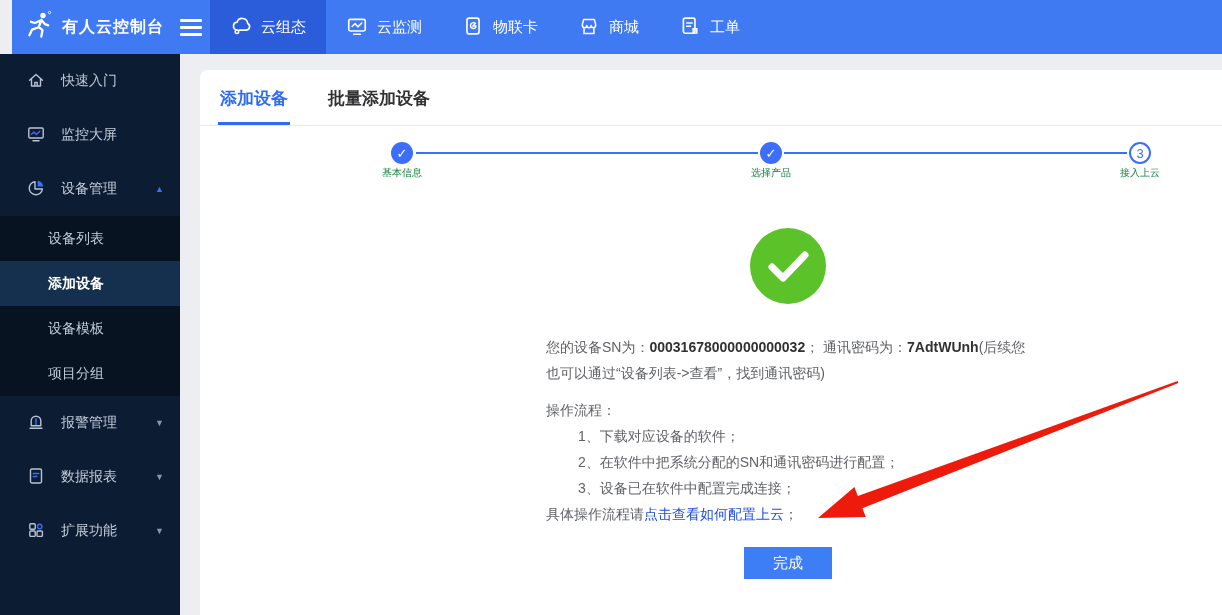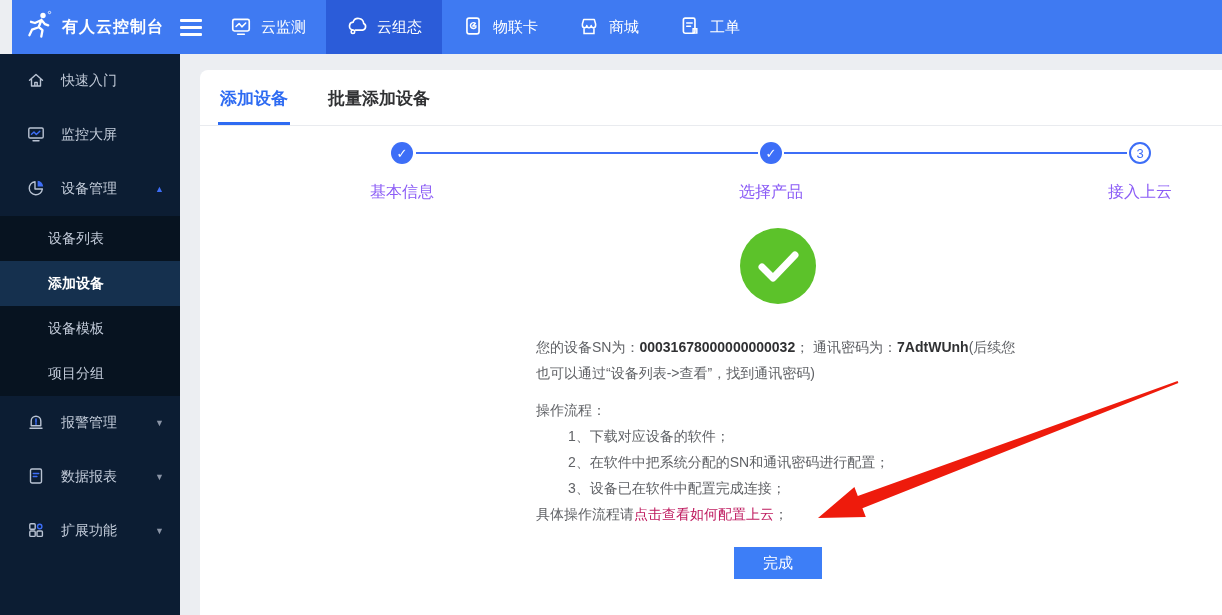--- a/index.html
+++ b/index.html
@@ -32,30 +32,30 @@
   .tabs { display:flex; padding-left:18px; border-bottom:1px solid #E9EBEF; }
   .tab { margin-right:36px; padding:17px 2px 12px; font-size:17px; font-weight:bold; color:#303133; cursor:pointer; border-bottom:3px solid transparent; }
   .tab.active { color:#2E6BF2; border-bottom-color:#2E6BF2; }
 
   
   .stepper { position:relative; height:80px; }
   .step-line { position:absolute; top:26px; height:2px; background:#3D6EF7; }
   .step-circle { position:absolute; top:16px; width:22px; height:22px; border-radius:50%; display:flex; align-items:center; justify-content:center; font-size:13px; }
   .step-circle.done { background:#3D6EF7; color:#fff; }
   .step-circle.current { background:#fff; border:2px solid #3D6EF7; color:#3D6EF7; }
-  .step-label { position:absolute; top:56px; transform:translateX(-50%); font-size:16px; color:#8b5cf6; white-space:nowrap; }
-
-  
-  .result { position:absolute; left:336px; top:158px; width:484px; font-size:14px; color:#606266; }
+  .step-label { position:absolute; top:40px; transform:translateX(-50%); font-size:10px; color:#15803d; white-space:nowrap; }
+
+  
+  .result { position:absolute; left:346px; top:158px; width:484px; font-size:14px; color:#606266; }
   .big-check { width:76px; height:76px; border-radius:50%; background:#5CC22A; margin:0 auto 30px; display:flex; align-items:center; justify-content:center; }
   .sn-line { line-height:26px; }
   .sn-line b { color:#303133; }
   .process { margin-top:11px; line-height:26px; }
   .process-item { padding-left:32px; }
-  .more .link { color:#be185d; cursor:pointer; }
+  .more .link { color:#1d4ed8; cursor:pointer; }
   .finish-btn { display:block; width:88px; height:32px; margin:20px auto 0; background:#3D7EF7; color:#fff; border:none; border-radius:0; font-size:15px; cursor:pointer; font-family:inherit; }
 
   .arrow-overlay { position:absolute; left:0; top:0; width:1222px; height:615px; pointer-events:none; z-index:60; }
 </style>
 </head>
 <body>
 
 <div class="topbar">
   <div class="brand">
     <span>
@@ -66,38 +66,38 @@
       </svg>
     </span>
     <span class="brand-name">有人云控制台</span>
     <span class="burger">
         <span></span>
         <span></span>
         <span></span>
       </span>
   </div>
   <div class="nav">
+    <div class="nav-item active">
+      <span>
+        <svg width="22" height="22" viewBox="0 0 20 20">
+            <path d="M6 13.6 a3.6 3.6 0 0 1 .4-7.1 a5 5 0 0 1 9.7 1.2 a3.2 3.2 0 0 1 -1 6 H8.5" stroke="#fff" stroke-width="1.5" fill="none" stroke-linecap="round"></path>
+            <circle cx="6.3" cy="15.3" r="1.6" stroke="#fff" stroke-width="1.4" fill="none"></circle>
+          </svg>
+      </span>
+      <span>云组态</span>
+    </div>
     <div class="nav-item">
       <span>
         <svg width="22" height="22" viewBox="0 0 20 20">
             <rect x="2.5" y="4" width="15" height="10.5" rx="1.5" stroke="#fff" stroke-width="1.5" fill="none"></rect>
             <polyline points="5.5,10.5 8.3,7.8 10.8,10.8 14.3,7.3" stroke="#fff" stroke-width="1.4" fill="none" stroke-linecap="round" stroke-linejoin="round"></polyline>
             <path d="M7 17.5 h6" stroke="#fff" stroke-width="1.5" stroke-linecap="round"></path>
           </svg>
       </span>
       <span>云监测</span>
-    </div>
-    <div class="nav-item active">
-      <span>
-        <svg width="22" height="22" viewBox="0 0 20 20">
-            <path d="M6 13.6 a3.6 3.6 0 0 1 .4-7.1 a5 5 0 0 1 9.7 1.2 a3.2 3.2 0 0 1 -1 6 H8.5" stroke="#fff" stroke-width="1.5" fill="none" stroke-linecap="round"></path>
-            <circle cx="6.3" cy="15.3" r="1.6" stroke="#fff" stroke-width="1.4" fill="none"></circle>
-          </svg>
-      </span>
-      <span>云组态</span>
     </div>
     <div class="nav-item">
       <span>
         <svg width="22" height="22" viewBox="0 0 20 20">
             <rect x="4.5" y="2.8" width="11" height="14.4" rx="2" stroke="#fff" stroke-width="1.5" fill="none"></rect>
             <path d="M12.6 11.2 a2.7 2.7 0 1 1 -0.4-3.6 l-2.4 2.4 h3" stroke="#fff" stroke-width="1.3" fill="none" stroke-linecap="round" stroke-linejoin="round"></path>
           </svg>
       </span>
       <span>物联卡</span>
     </div>

